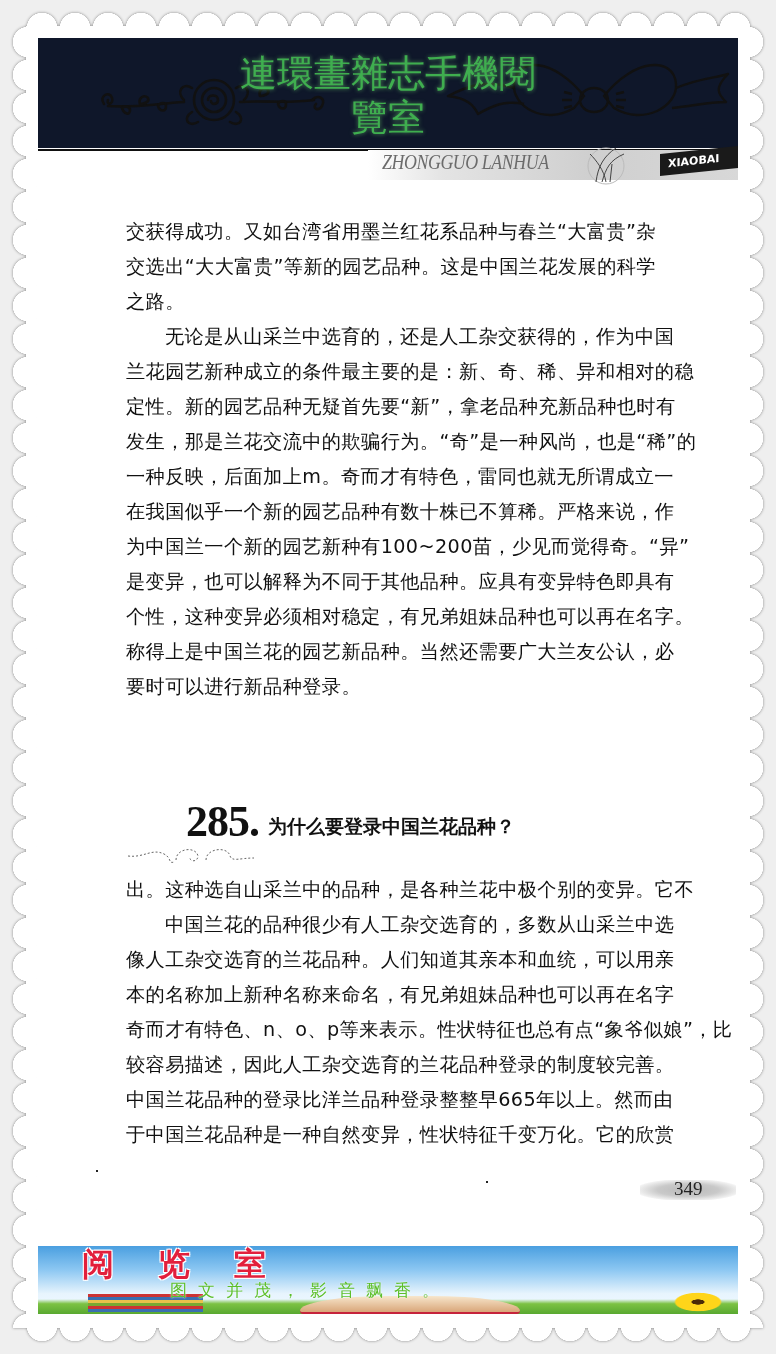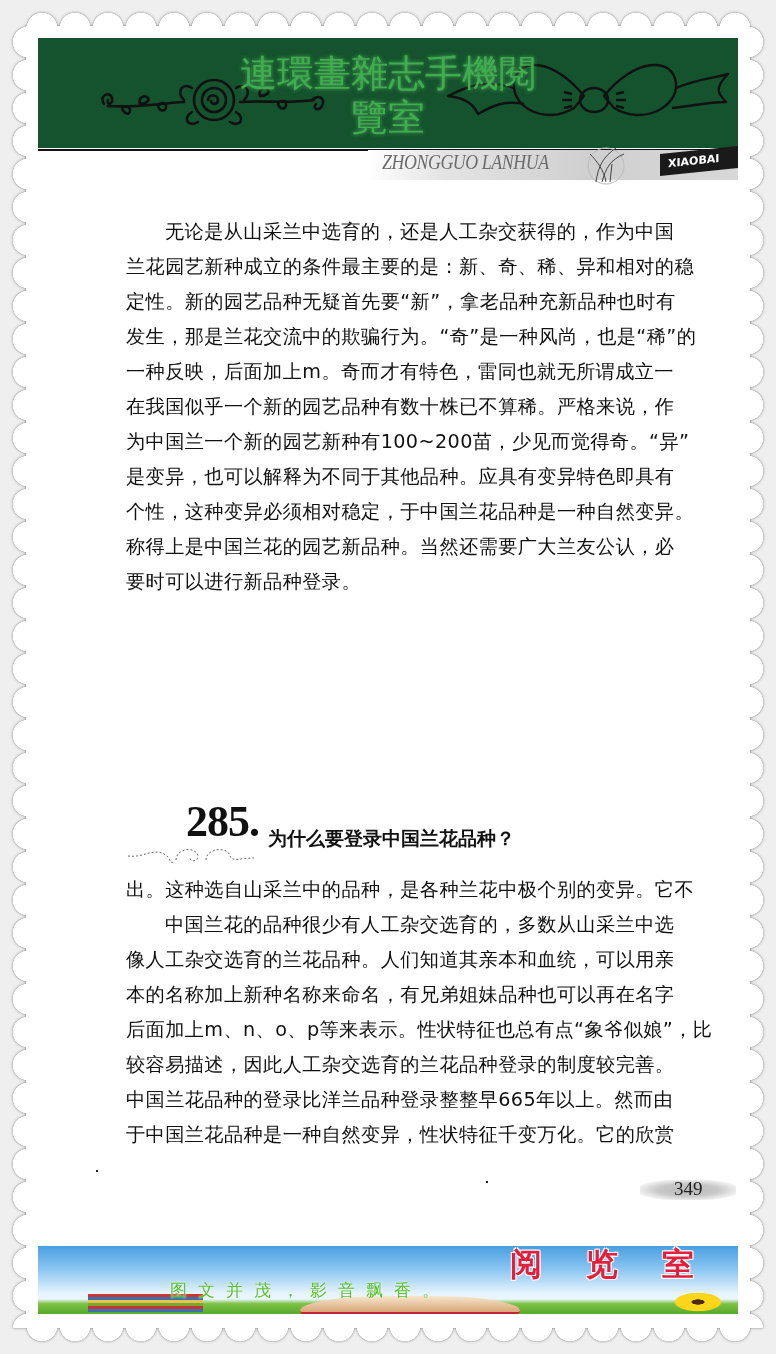--- a/index.html
+++ b/index.html
@@ -25,21 +25,21 @@
     .scallop-bottom { left: 0; bottom: -14px; width: 724px; height: 28px;
       background: radial-gradient(circle at 16px 12px, #fff 15px, transparent 15.5px) 0 0 / 33px 28px repeat-x; }
     .scallop-left { left: -14px; top: 0; width: 28px; height: 1302px;
       background: radial-gradient(circle at 16px 16px, #fff 15px, transparent 15.5px) 0 0 / 28px 33px repeat-y; }
     .scallop-right { right: -14px; top: 0; width: 28px; height: 1302px;
       background: radial-gradient(circle at 12px 16px, #fff 15px, transparent 15.5px) 0 0 / 28px 33px repeat-y; }
 
     
     .header {
       position: absolute; left: 38px; top: 38px; width: 700px; height: 110px;
-      background: #14532d;
+      background: #0f172a;
     }
     .rule {
       position: absolute; left: 38px; top: 149px; width: 700px; height: 1.5px; background: #111;
     }
     .title {
       position: absolute; left: 0; top: 14px; width: 100%;
       text-align: center;
       font-family: "DejaVu Sans", "Liberation Sans", sans-serif;
       color: #3fae4f;
       font-size: 37px; line-height: 44px;
@@ -84,21 +84,21 @@
     }
     .sec-num {
       position: absolute; left: 66px; top: 0px;
       font-family: "Liberation Serif", "DejaVu Serif", serif;
       font-weight: bold; font-size: 44px; line-height: 52px; color: #111;
       letter-spacing: -1px;
     }
     .sec-title {
       position: absolute; left: 148px; top: 18px;
       font-family: "DejaVu Sans", "Liberation Sans", sans-serif;
-      font-weight: bold; font-size: 19px; color: #111; white-space: nowrap; margin-top: 12px;
+      font-weight: bold; font-size: 19px; color: #111; white-space: nowrap;
     }
 
     .content2 {
       position: absolute; left: 126px; top: 872px; width: 566px;
       color: #111;
       font-family: "DejaVu Sans", "Liberation Sans", sans-serif;
       font-size: 19.2px; line-height: 35px; letter-spacing: 0.4px;
     }
     .content2 .line { display: block; white-space: nowrap; }
 
@@ -116,21 +116,21 @@
 
     .dot { position: absolute; width: 2px; height: 2px; background: #222; }
 
     
     .banner {
       position: absolute; left: 38px; top: 1246px; width: 700px; height: 68px;
       background: linear-gradient(to bottom, #4a9fe0 0%, #8cc7f2 35%, #e7f4fd 70%, #eaf6ff 78%, #7cc243 85%, #58a830 100%);
       overflow: hidden;
     }
     .banner-title {
-      position: absolute; left: 0; top: -3px; width: 100%; text-align: right;
+      position: absolute; left: 0; top: -3px; width: 100%; text-align: left;
       font-family: "DejaVu Sans", sans-serif; font-weight: bold;
       font-size: 32px; color: #e21f3c; letter-spacing: 44px;
       text-shadow: 1px 1px 0 #fff, -1px -1px 0 #fff, 1px -1px 0 #fff, -1px 1px 0 #fff;
       padding-left: 44px; box-sizing: border-box;
     }
     .banner-sub {
       position: absolute; left: 132px; top: 33px;
       font-family: "DejaVu Sans", sans-serif;
       font-size: 17px; color: #5cbf2a; letter-spacing: 11px;
       text-shadow: 0 0 2px #fff;
@@ -202,29 +202,34 @@
     <g fill="none" stroke="#444" stroke-width="1">
       <circle cx="30" cy="20" r="18" stroke="#bbb"></circle>
       <path d="M20 36 C22 20 28 10 40 2 M26 36 C30 22 34 14 48 8 M30 36 C28 24 20 14 14 8 M34 36 L36 18"></path>
     </g>
   </svg>
   <span class="rh-tag">XIAOBAI</span>
 </div>
 
 <div class="content">
   <p>
+    <span class="line">交获得成功。又如台湾省用墨兰红花系品种与春兰“大富贵”杂</span>
+    <span class="line">交选出“大大富贵”等新的园艺品种。这是中国兰花发展的科学</span>
+    <span class="line">之路。</span>
+  </p>
+  <p>
     <span class="line indent">无论是从山采兰中选育的，还是人工杂交获得的，作为中国</span>
     <span class="line">兰花园艺新种成立的条件最主要的是：新、奇、稀、异和相对的稳</span>
     <span class="line">定性。新的园艺品种无疑首先要“新”，拿老品种充新品种也时有</span>
     <span class="line">发生，那是兰花交流中的欺骗行为。“奇”是一种风尚，也是“稀”的</span>
     <span class="line">一种反映，后面加上m。奇而才有特色，雷同也就无所谓成立一</span>
     <span class="line">在我国似乎一个新的园艺品种有数十株已不算稀。严格来说，作</span>
     <span class="line">为中国兰一个新的园艺新种有100~200苗，少见而觉得奇。“异”</span>
     <span class="line">是变异，也可以解释为不同于其他品种。应具有变异特色即具有</span>
-    <span class="line">个性，这种变异必须相对稳定，于中国兰花品种是一种自然变异。</span>
+    <span class="line">个性，这种变异必须相对稳定，有兄弟姐妹品种也可以再在名字。</span>
     <span class="line">称得上是中国兰花的园艺新品种。当然还需要广大兰友公认，必</span>
     <span class="line">要时可以进行新品种登录。</span>
   </p>
 </div>
 
 <div class="section-head">
   <span class="sec-num">285.</span>
   <span class="sec-title">为什么要登录中国兰花品种？</span>
   <svg class="deco" style="left:4px;top:48px" width="140" height="20" viewBox="0 0 140 20">
     <g fill="none" stroke="#666" stroke-width="1" stroke-dasharray="2 2">
@@ -233,21 +238,21 @@
       <path d="M82 16 C82 4 104 2 106 12 C108 18 116 14 130 14"></path>
     </g>
   </svg>
 </div>
 
 <div class="content2">
   <span class="line">出。这种选自山采兰中的品种，是各种兰花中极个别的变异。它不</span>
   <span class="line indent">中国兰花的品种很少有人工杂交选育的，多数从山采兰中选</span>
   <span class="line">像人工杂交选育的兰花品种。人们知道其亲本和血统，可以用亲</span>
   <span class="line">本的名称加上新种名称来命名，有兄弟姐妹品种也可以再在名字</span>
-  <span class="line">后面加上m、n、o、p等来表示。性状特征也总有点“象爷似娘”，比</span>
+  <span class="line">奇而才有特色、n、o、p等来表示。性状特征也总有点“象爷似娘”，比</span>
   <span class="line">较容易描述，因此人工杂交选育的兰花品种登录的制度较完善。</span>
   <span class="line">中国兰花品种的登录比洋兰品种登录整整早665年以上。然而由</span>
   <span class="line">于中国兰花品种是一种自然变异，性状特征千变万化。它的欣赏</span>
 </div>
 
 <div class="dot" style="left:96px;top:1170px"></div>
 <div class="dot" style="left:486px;top:1181px"></div>
 
 <div class="page-num-wrap">
   <div class="page-num-bg"></div>

